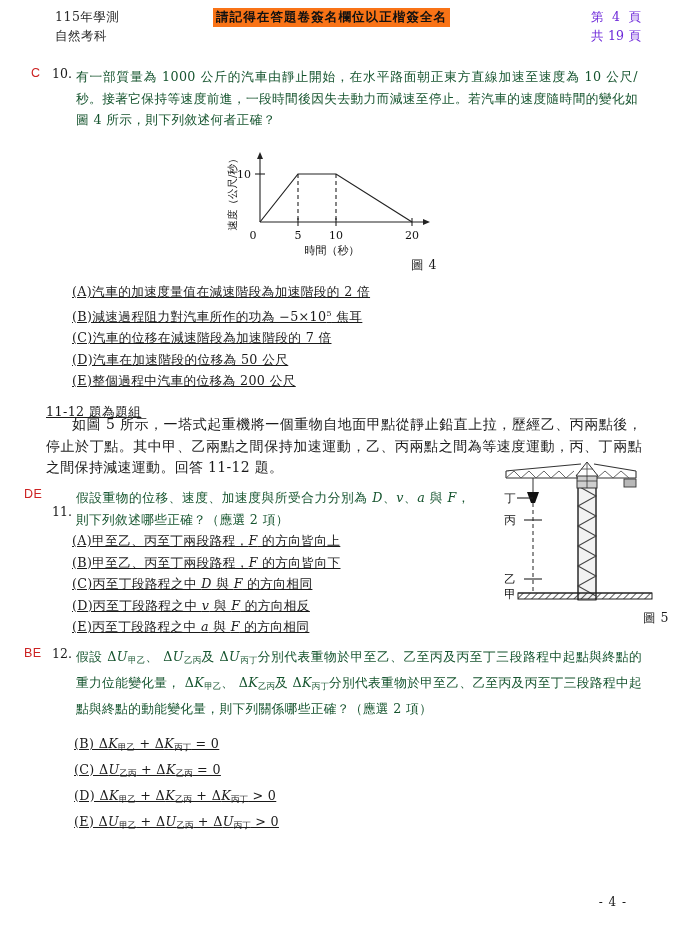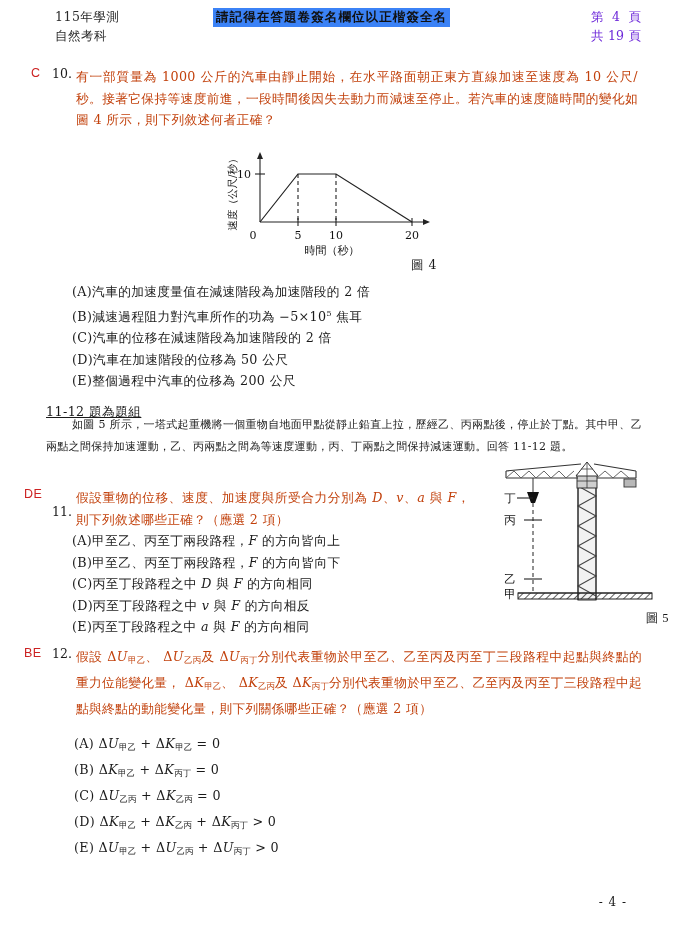--- a/index.html
+++ b/index.html
@@ -33,21 +33,21 @@
     letter-spacing: 0.5px;
     color: #2a2a2a;
   }
   .hdr-center {
     position: absolute;
     left: 213px;
     top: 1px;
     font-size: 12.5px;
     font-weight: bold;
     letter-spacing: 1.1px;
-    background: #3b82f6;
+    background: #f97316;
     padding: 1px 3px;
     color: #111;
   }
   .hdr-right {
     position: absolute;
     right: 38px;
     top: 0;
     font-size: 12.5px;
     line-height: 19px;
     text-align: right;
@@ -71,47 +71,48 @@
     left: 52px;
     font-size: 12.5px;
     color: #1a1a1a;
   }
   .qbody {
     position: absolute;
     left: 76px;
     font-size: 12.7px;
     line-height: 21.5px;
     letter-spacing: 0.35px;
-    color: #c2410c;
+    color: #14532d;
     text-align: justify;
   }
   .opt-list { position: absolute; left: 72px; }
   .opt {
     font-size: 12.7px;
     line-height: 21.5px;
     letter-spacing: 0.35px;
     white-space: nowrap;
+    text-decoration: underline;
   }
   .it { font-style: italic; font-family: "DejaVu Serif", "Liberation Serif", serif; }
   sup { font-size: 8px; vertical-align: super; }
   sub { font-size: 8.5px; vertical-align: -0.28em; letter-spacing: 0; }
 
   .group-title {
     position: absolute;
     left: 46px;
     font-size: 12.7px;
     text-decoration: underline;
     letter-spacing: 0.4px;
     margin-top: 12px;
   }
   .group-text {
     position: absolute;
     left: 46px;
     width: 596px;
-    font-size: 11px;
+    font-size: 14px;
     line-height: 21.5px;
     letter-spacing: 0.3px;
     text-align: justify;
     text-indent: 26px;
   }
 
   
   #figure4 {
     position: absolute;
     left: 222px;
@@ -208,21 +209,21 @@
 
     <text x="14" y="40" font-size="10.5" font-family="DejaVu Serif, serif" fill="#111" transform="rotate(-90 14 40)" text-anchor="middle">速度（公尺/秒）</text>
     <text x="110" y="102" font-size="11" font-family="DejaVu Serif, serif" text-anchor="middle" fill="#111">時間（秒）</text>
   </svg>
   <div class="fig-cap" style="width:215px;">圖 4</div>
 </div>
 
 <div class="opt-list" style="top:281px">
   <div class="opt">(A)汽車的加速度量值在減速階段為加速階段的 2 倍</div>
   <div class="opt">(B)減速過程阻力對汽車所作的功為 −5×10<sup>5</sup> 焦耳</div>
-  <div class="opt">(C)汽車的位移在減速階段為加速階段的 2 倍</div>
+  <div class="opt">(C)汽車的位移在減速階段為加速階段的 7 倍</div>
   <div class="opt">(D)汽車在加速階段的位移為 50 公尺</div>
   <div class="opt">(E)整個過程中汽車的位移為 200 公尺</div>
 </div>
 
 <div class="group-title" style="top:392px">11-12 題為題組</div>
 <div class="group-text" style="top:414px">如圖 5 所示，一塔式起重機將一個重物自地面甲點從靜止鉛直上拉，歷經乙、丙兩點後，停止於丁點。其中甲、乙兩點之間保持加速運動，乙、丙兩點之間為等速度運動，丙、丁兩點之間保持減速運動。回答 11-12 題。</div>
 
 <div id="figure5">
   <svg width="185" height="150" viewBox="0 0 185 150">
     <defs>
@@ -285,21 +286,21 @@
     </g>
     <g>
       <text x="26" y="136" font-size="11.5" font-family="DejaVu Serif, serif" text-anchor="middle" fill="#111">甲</text>
     </g>
 
     <g>
       <line x1="34" y1="131" x2="168" y2="131" stroke="#222" stroke-width="1.2"></line>
       <rect x="34" y="131" width="134" height="6" fill="url(#hatch)" stroke="#222" stroke-width="1"></rect>
     </g>
   </svg>
-  <div class="fig-cap" style="width:185px; margin-top:-2px;font-family:Liberation Serif, serif;">圖 5</div>
+  <div class="fig-cap" style="width:185px; margin-top:-2px;">圖 5</div>
 </div>
 
 <div class="qblock">
   <div class="ans-mark" style="top:487px; left:24px;">DE</div>
   <div class="qnum" style="top:504px">11.</div>
   <div class="qbody" style="top:487px; width:394px;">假設重物的位移、速度、加速度與所受合力分別為 <span class="it">D</span>、<span class="it">v</span>、<span class="it">a</span> 與 <span class="it">F</span>，則下列敘述哪些正確？（應選 2 項）</div>
 </div>
 
 <div class="opt-list" style="top:530px">
   <div class="opt">(A)甲至乙、丙至丁兩段路程，<span class="it">F</span> 的方向皆向上</div>
@@ -309,20 +310,19 @@
   <div class="opt">(E)丙至丁段路程之中 <span class="it">a</span> 與 <span class="it">F</span> 的方向相同</div>
 </div>
 
 <div class="qblock">
   <div class="ans-mark" style="top:646px; left:24px;">BE</div>
   <div class="qnum" style="top:646px">12.</div>
   <div class="qbody" style="top:646px; width:566px;">假設 Δ<span class="it">U</span><sub>甲乙</sub>、 Δ<span class="it">U</span><sub>乙丙</sub>及 Δ<span class="it">U</span><sub>丙丁</sub>分別代表重物於甲至乙、乙至丙及丙至丁三段路程中起點與終點的重力位能變化量， Δ<span class="it">K</span><sub>甲乙</sub>、 Δ<span class="it">K</span><sub>乙丙</sub>及 Δ<span class="it">K</span><sub>丙丁</sub>分別代表重物於甲至乙、乙至丙及丙至丁三段路程中起點與終點的動能變化量，則下列關係哪些正確？（應選 2 項）</div>
 </div>
 
 <div class="opt-list" style="top:733px; left:74px;">
-  <div class="opt">(A) Δ<span class="it">U</span><sub>甲乙</sub> + Δ<span class="it">K</span><sub>甲乙</sub> = 0</div>
   <div class="opt">(B) Δ<span class="it">K</span><sub>甲乙</sub> + Δ<span class="it">K</span><sub>丙丁</sub> = 0</div>
   <div class="opt">(C) Δ<span class="it">U</span><sub>乙丙</sub> + Δ<span class="it">K</span><sub>乙丙</sub> = 0</div>
   <div class="opt">(D) Δ<span class="it">K</span><sub>甲乙</sub> + Δ<span class="it">K</span><sub>乙丙</sub> + Δ<span class="it">K</span><sub>丙丁</sub> &gt; 0</div>
   <div class="opt">(E) Δ<span class="it">U</span><sub>甲乙</sub> + Δ<span class="it">U</span><sub>乙丙</sub> + Δ<span class="it">U</span><sub>丙丁</sub> &gt; 0</div>
 </div>
 
 <div class="page-footer">- 4 -</div>
 
 </body></html>

